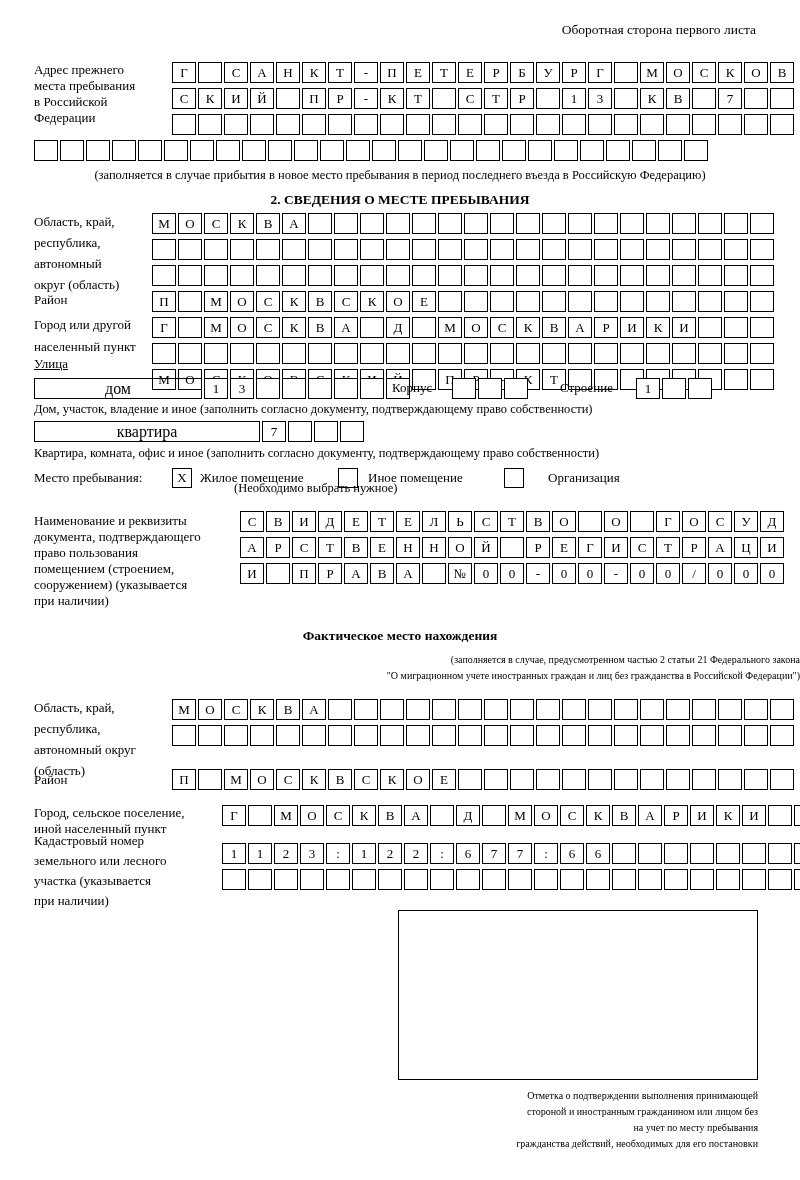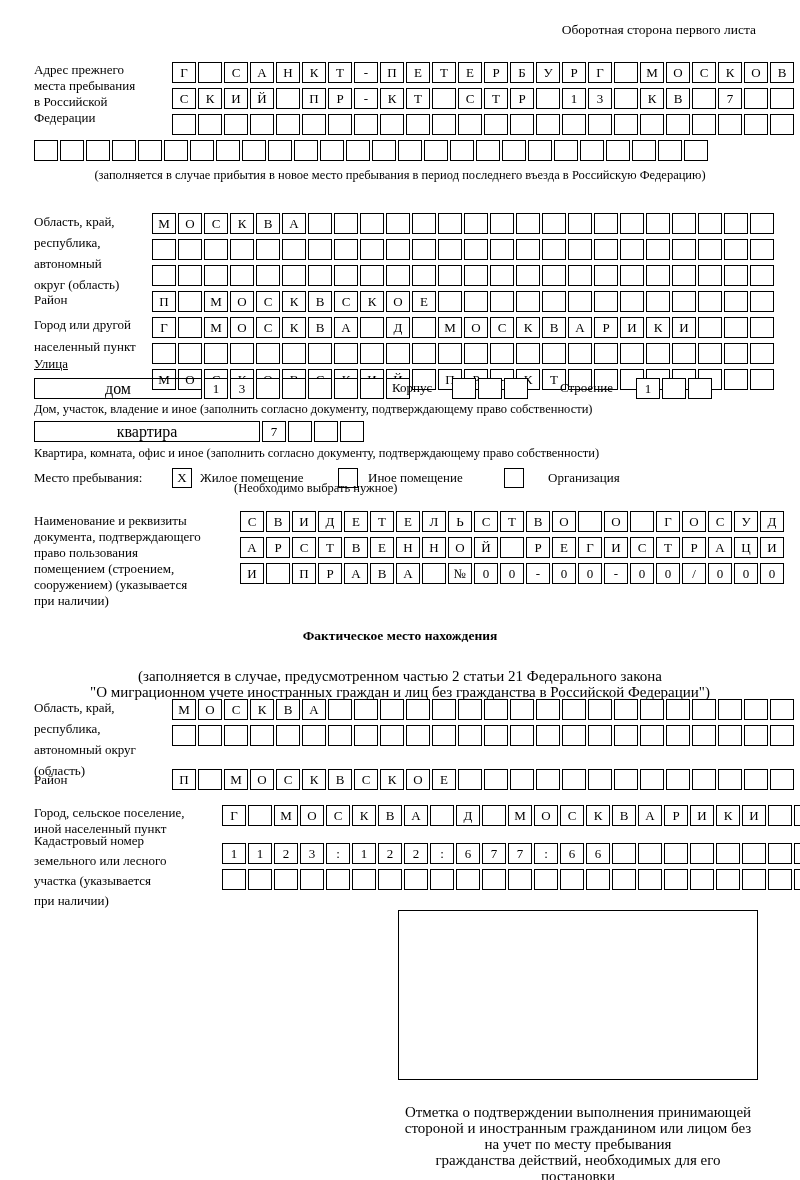--- a/index.html
+++ b/index.html
@@ -82,24 +82,23 @@
     vertical-align: middle;
   }
 
   .bigbox {
     border: 1px solid #000;
     box-sizing: border-box;
     background: #fff;
   }
 
   .footnote {
-    font-size: 15px;
-    text-align: center;
+    font-size: 10px;
+    text-align: right;
     line-height: 16px;
-    margin-top: 16px;
   }
 </style>
 </head>
 <body>
 
 <div class="page">
 
   <div class="abs hdr-right">Оборотная сторона первого листа</div>
 
   <div class="abs lbl" style="left:34px; top:62px; width:140px;">
@@ -211,20 +210,21 @@
       <div class="cell"></div>
       <div class="cell"></div>
       <div class="cell"></div>
       <div class="cell"></div>
       <div class="cell"></div>
       <div class="cell"></div>
     </div>
 
   <div class="abs center-note" style="left:0; top:168px; width:800px;">(заполняется в случае прибытия в новое место пребывания в период последнего въезда в Российскую Федерацию)</div>
 
+  <div class="abs section-title" style="left:0; top:192px;">2. СВЕДЕНИЯ О МЕСТЕ ПРЕБЫВАНИЯ</div>
 
   <div class="abs lbl" style="left:34px; top:214px; width:150px;">
     <div>Область, край,</div>
     <div style="margin-top:5px;">республика,</div>
     <div style="margin-top:5px;">автономный</div>
     <div style="margin-top:5px;">округ (область)</div>
   </div>
   <div class="abs cells" id="s2-region-0" style="left:152px; top:213px;">
       <div class="cell">М</div>
       <div class="cell">О</div>

